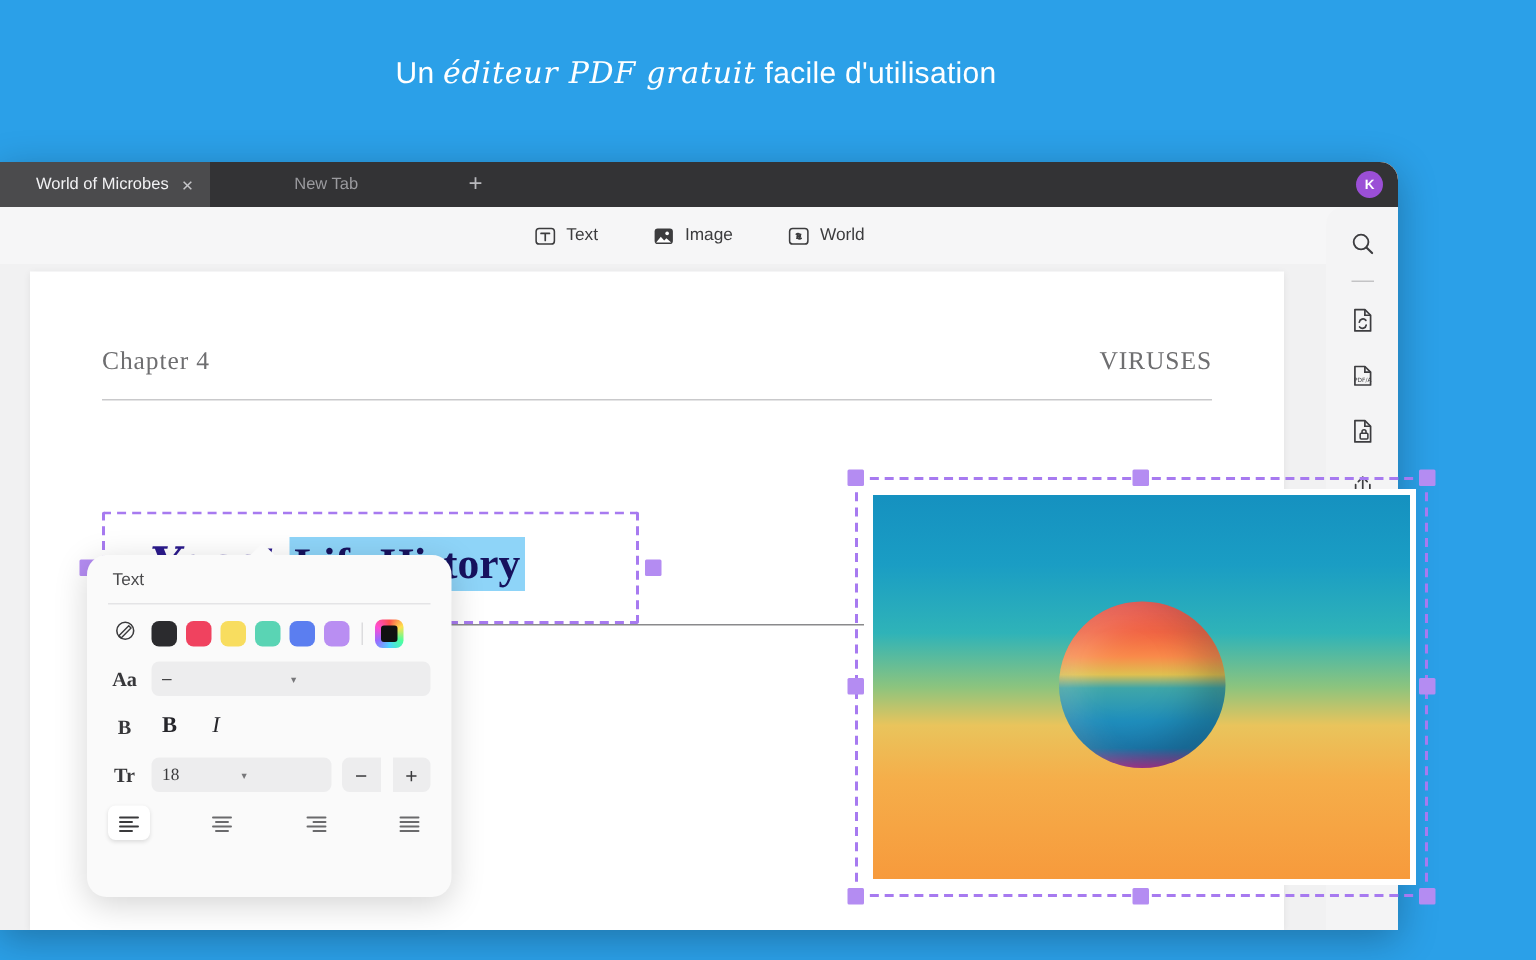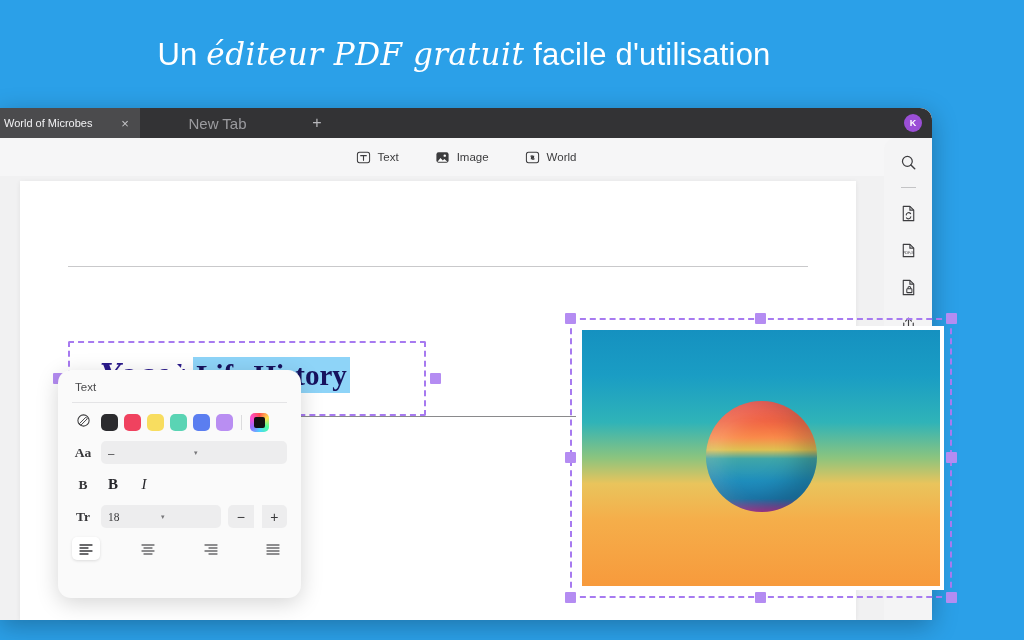--- a/index.html
+++ b/index.html
@@ -11,21 +11,21 @@
   body { position: relative; background: #2ba0e8; }
 
   
   .hero {
     position: absolute; left: 0; top: 0; width: 1024px; height: 110px;
     background: #2ba0e8;
   }
   .hero-title {
     position: absolute; left: 0; top: 36px; width: 928px;
     text-align: center; color: #ffffff;
-    font-size: 31px; font-weight: 400;
+    font-size: 20px; font-weight: 400;
     letter-spacing: 0.2px; white-space: nowrap;
   }
   .hero-title .script {
     font-family: "DejaVu Serif", serif;
     font-style: italic; font-weight: 400;
     letter-spacing: 0.5px;
   }
 
   
   .app-window {
@@ -50,33 +50,33 @@
     border-radius: 0 12px 0 0;
   }
   .tab {
     position: absolute; top: 0; height: 30px;
     display: flex; align-items: center;
     color: #d7d7d9; font-size: 11px;
   }
   .tab.active {
     left: 0; width: 140px;
     background: #4b4b4d;
-    padding-left: 4px;
+    padding-left: 24px;
     color: #f2f2f4;
   }
   .tab.active .tab-label { flex: 1; white-space: nowrap; }
   .tab-close {
     width: 18px; text-align: center;
     font-size: 13px; color: #c7c7ca;
     margin-right: 6px; cursor: pointer; line-height: 1;
   }
   .tab.newtab {
     left: 140px; width: 155px;
     justify-content: center;
-    color: #9b9b9f; font-size: 15px;
+    color: #9b9b9f; font-size: 11px;
   }
   .tab-plus {
     position: absolute; left: 305px; top: 0;
     width: 24px; height: 30px;
     display: flex; align-items: center; justify-content: center;
     color: #b9b9bd; font-size: 16px; cursor: pointer;
   }
   .avatar {
     position: absolute; right: 10px; top: 6px;
     width: 18px; height: 18px; border-radius: 50%;
@@ -337,20 +337,24 @@
         <rect x="1.5" y="2.5" width="13" height="11" rx="2.2" fill="none" stroke="#3c3c3e" stroke-width="1.1"></rect>
         <path d="M6.6 9.4l2.8-2.8M6.2 6.6a1.7 1.7 0 112.4 2.4M9.8 9.4a1.7 1.7 0 11-2.4-2.4" fill="none" stroke="#3c3c3e" stroke-width="1.1" stroke-linecap="round"></path>
       </svg>
       <span>World</span>
     </div>
   </div>
 
   <div class="page-area">
     <div class="page">
 
+      <div class="doc-header">
+        <span>Chapter 4</span>
+        <span>VIRUSES</span>
+      </div>
       <div class="doc-rule"></div>
 
       <div class="title-sel">
         <div class="title-text"><span class="italic-part">Yeast</span> <span class="sel-part">Life History</span></div>
         <div class="h-sq" style="left:-17px;top:30px;"></div>
         <div class="h-sq" style="right:-17px;top:30px;"></div>
       </div>
       <div class="doc-rule2"></div>
 
       <div class="body-line bl1">daughter cells are the</div>

